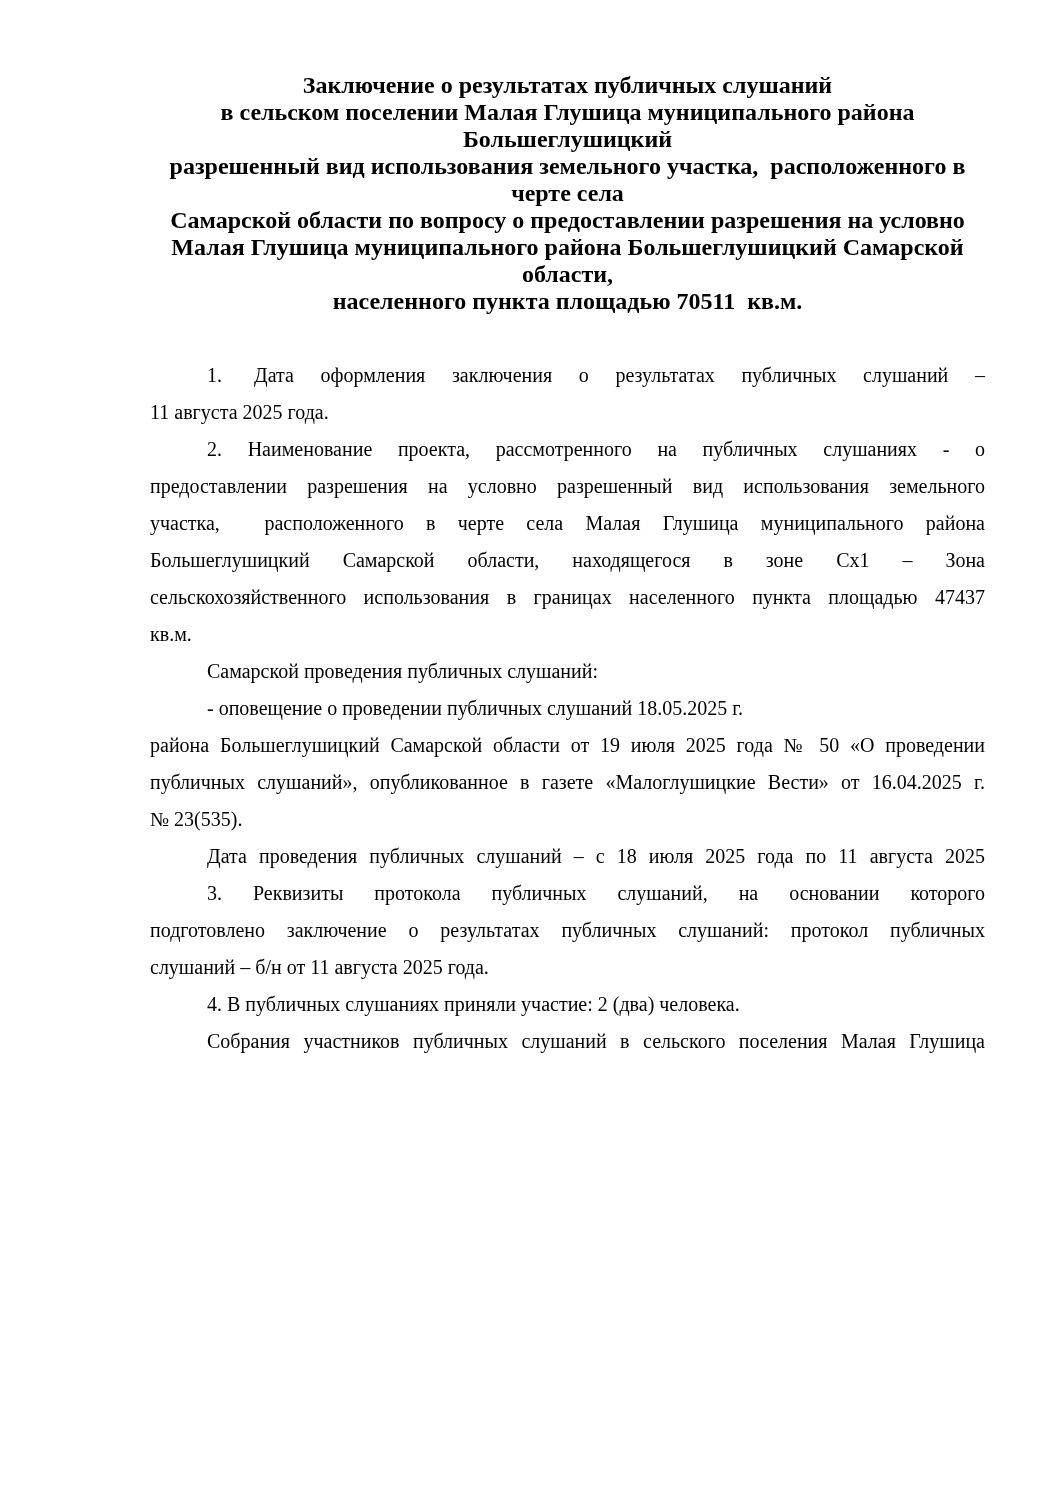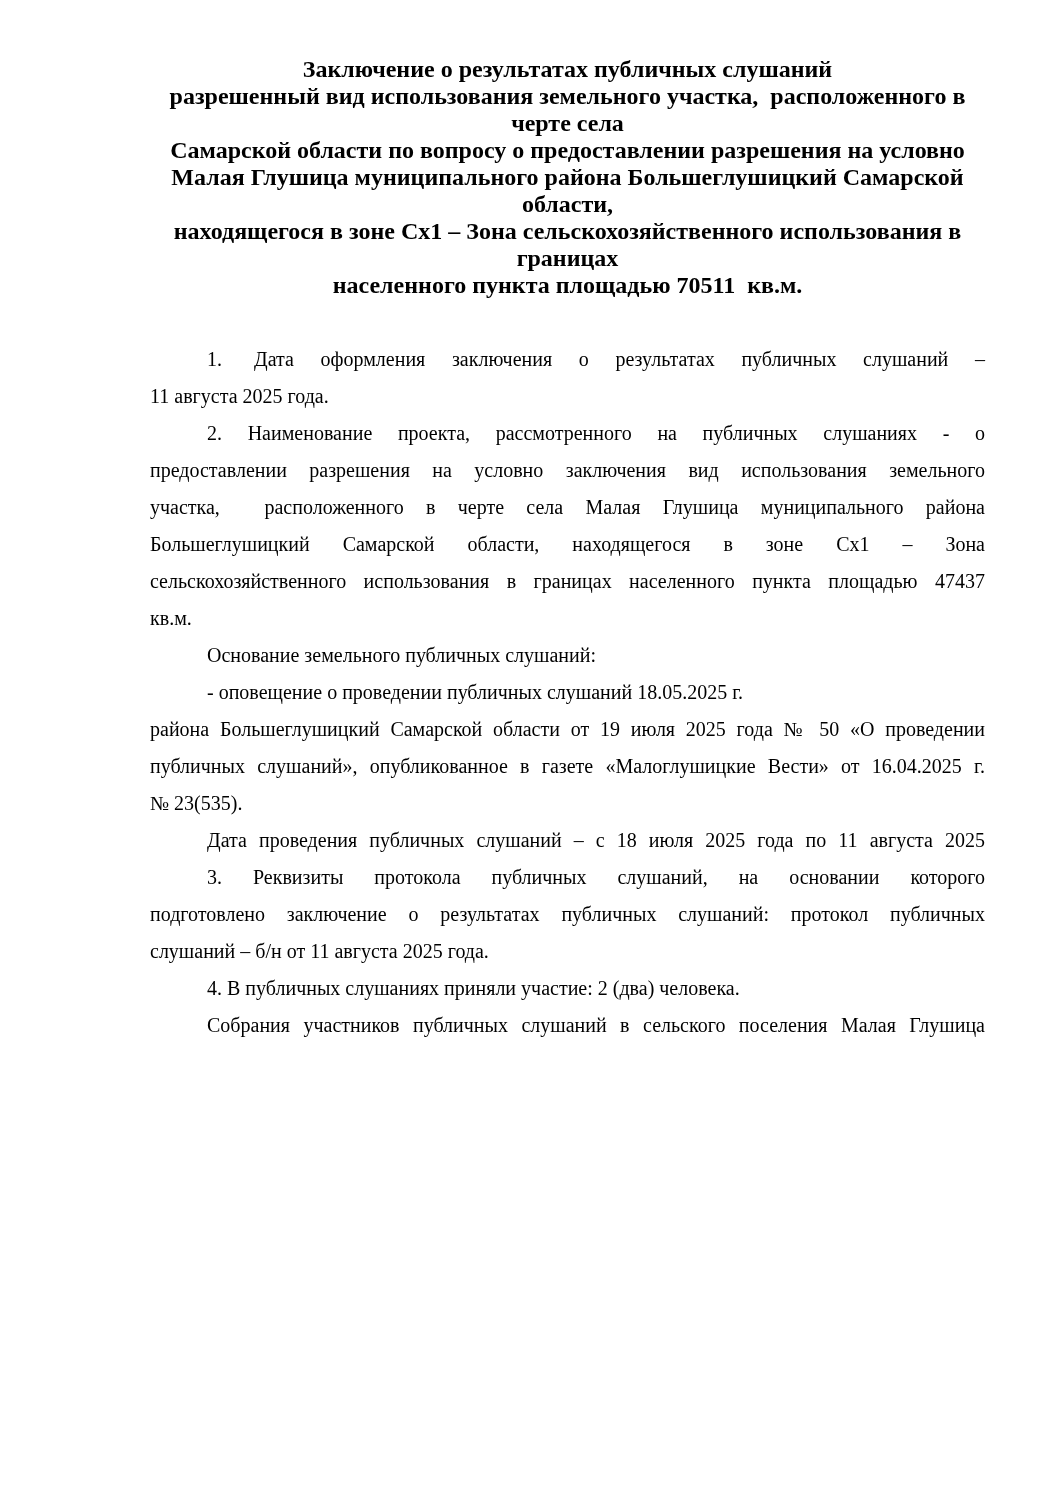--- a/index.html
+++ b/index.html
@@ -14,21 +14,21 @@
     background: #ffffff;
     color: #000000;
     font-family: "Liberation Serif", "DejaVu Serif", serif;
     overflow: hidden;
   }
   .content {
     margin-left: 150px;
     width: 835px;
   }
   .doc-title {
-    padding-top: 56px;
+    padding-top: 72px;
     text-align: center;
     font-weight: 700;
     font-size: 24px;
     line-height: 27px;
   }
   .doc-body {
     margin-top: 42px;
   }
   .bline {
     font-size: 20px;
@@ -50,37 +50,37 @@
   }
 </style>
 </head>
 <body>
 
 <div class="page">
   <div class="content">
 
     <div class="doc-title">
       <div class="title-line">Заключение о результатах публичных слушаний</div>
+      <div class="title-line">в сельском поселении Малая Глушица муниципального района Большеглушицкий</div>
       <div class="title-line">разрешенный вид использования земельного участка,&nbsp; расположенного в черте села</div>
       <div class="title-line">Самарской области по вопросу о предоставлении разрешения на условно</div>
       <div class="title-line">Малая Глушица муниципального района Большеглушицкий Самарской области,</div>
-      <div class="title-line">находящегося в зоне Сх1 – Зона сельскохозяйственного использования в границах</div>
       <div class="title-line">населенного пункта площадью 70511&nbsp; кв.м.</div>
     </div>
 
     <div class="doc-body">
       <div class="bline first stretch"><span class="pnum">1.</span><span>Дата оформления заключения о результатах публичных слушаний –</span></div>
       <div class="bline">11 августа 2025 года.</div>
       <div class="bline first stretch">2. Наименование проекта, рассмотренного на публичных слушаниях - о</div>
-      <div class="bline stretch">предоставлении разрешения на условно заключения вид использования земельного</div>
+      <div class="bline stretch">предоставлении разрешения на условно разрешенный вид использования земельного</div>
       <div class="bline stretch">участка,&nbsp; расположенного в черте села Малая Глушица муниципального района</div>
       <div class="bline stretch">Большеглушицкий Самарской области, находящегося в зоне Сх1 – Зона</div>
       <div class="bline stretch">сельскохозяйственного использования в границах населенного пункта площадью 47437</div>
       <div class="bline">кв.м.</div>
-      <div class="bline first">Основание земельного публичных слушаний:</div>
+      <div class="bline first">Самарской проведения публичных слушаний:</div>
       <div class="bline first">- оповещение о проведении публичных слушаний 18.05.2025 г.</div>
       <div class="bline stretch">района Большеглушицкий Самарской области от 19 июля 2025 года № 50 «О проведении</div>
       <div class="bline stretch">публичных слушаний», опубликованное в газете «Малоглушицкие Вести» от 16.04.2025 г.</div>
       <div class="bline">№ 23(535).</div>
       <div class="bline first stretch">Дата проведения публичных слушаний – с 18 июля 2025 года по 11 августа 2025</div>
       <div class="bline first stretch">3. Реквизиты протокола публичных слушаний, на основании которого</div>
       <div class="bline stretch">подготовлено заключение о результатах публичных слушаний: протокол публичных</div>
       <div class="bline">слушаний – б/н от 11 августа 2025 года.</div>
       <div class="bline first">4. В публичных слушаниях приняли участие: 2 (два) человека.</div>
       <div class="bline first stretch">Собрания участников публичных слушаний в сельского поселения Малая Глушица</div>

